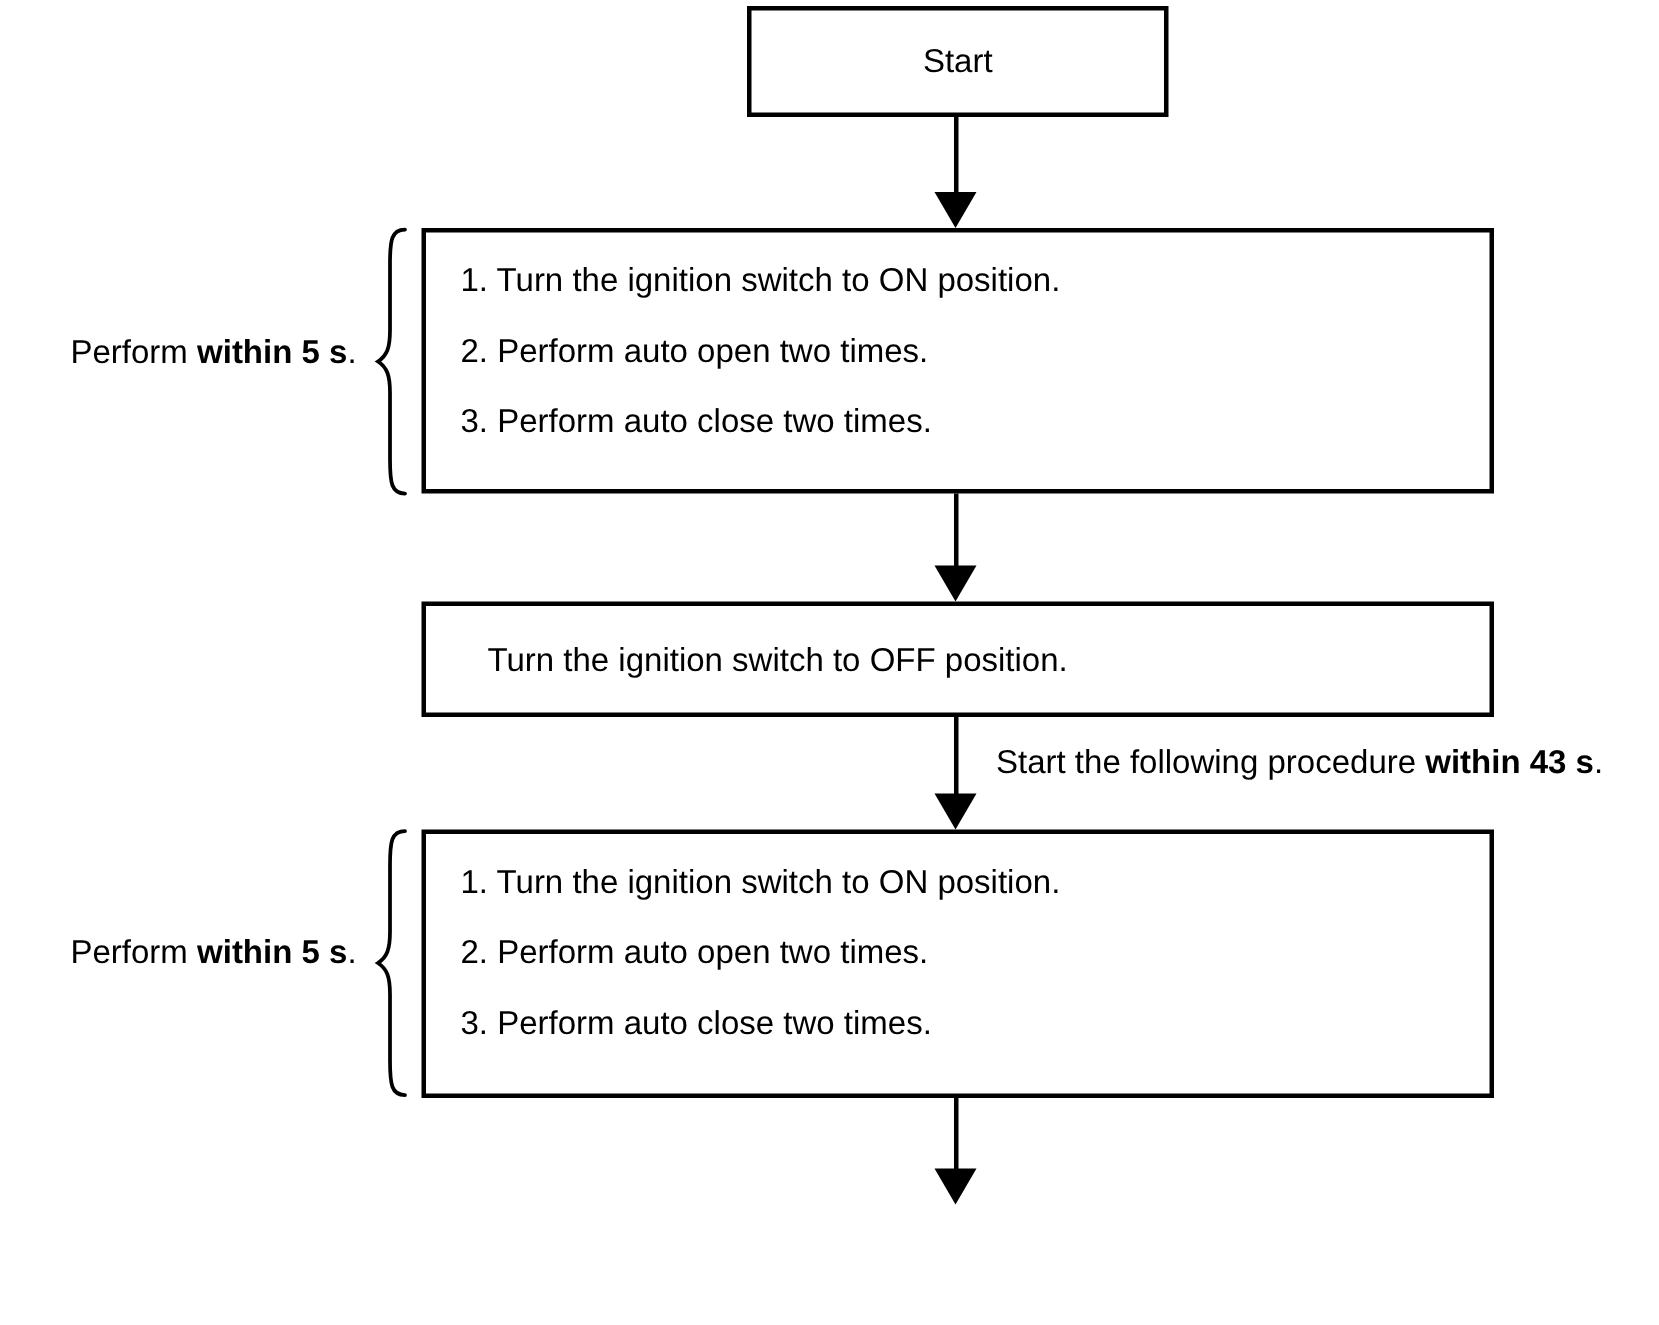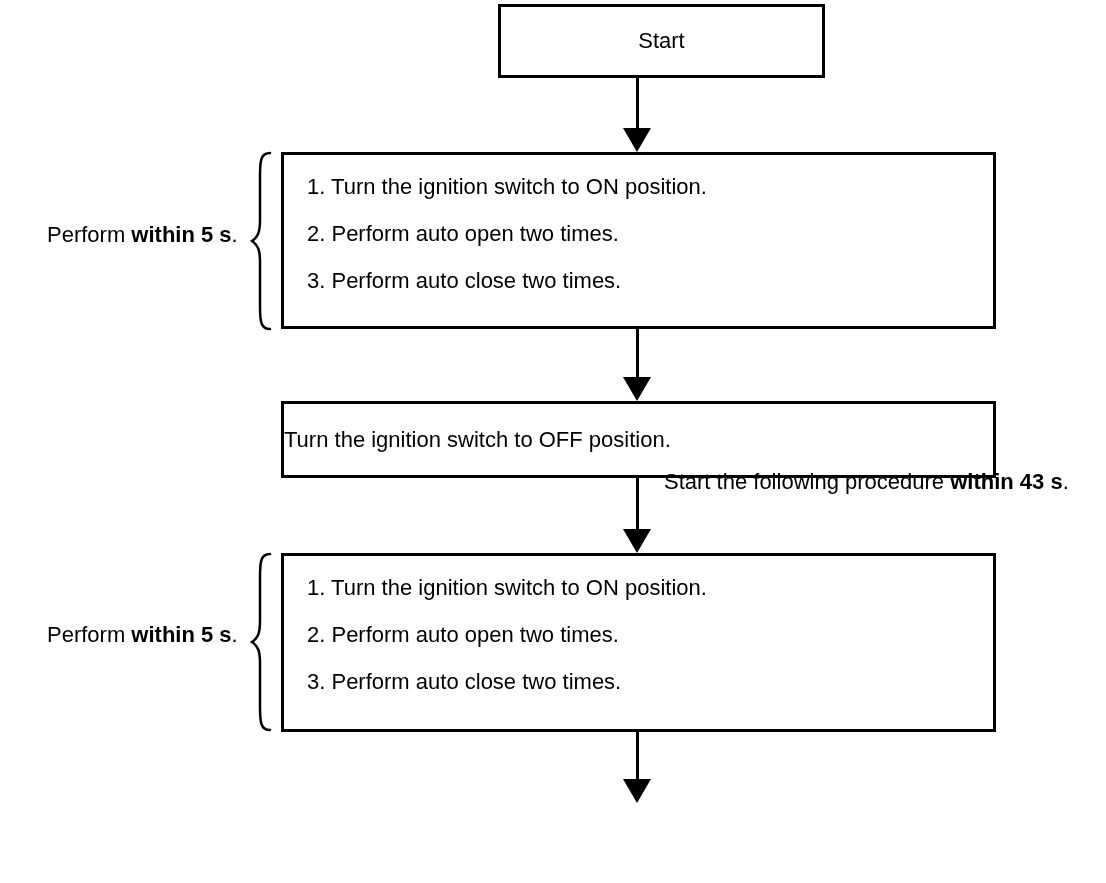--- a/index.html
+++ b/index.html
@@ -77,21 +77,21 @@
     border-right: 14px solid transparent;
     border-top: 24px solid var(--line, #000000);
   }
   .brace { position: absolute; }
 </style>
 </head>
 <body>
 
 <div class="canvas" style="--line: #000000; --text: #000000; --bg: #ffffff;">
 
-  <div class="node center-box" style="left:498px; top:4px; width:327px; height:74px;">
+  <div class="node center-box" style="left:498px; top:4px; width:281px; height:74px;">
     <span>Start</span>
   </div>
 
   <div class="arrow" style="left:623px; top:78px; height:74px;">
     <div class="stem"></div>
     <div class="head"></div>
   </div>
 
   <svg class="brace" style="left:248px; top:150px;" width="26" height="182" viewBox="0 0 26 182">
     <path d="M22 3 C13 3 12 10 12 26 L12 70 C12 82 10 87 4 91 C10 95 12 100 12 112 L12 156 C12 172 13 179 22 179" fill="none" stroke="#000000" stroke-width="2.5" stroke-linecap="round"></path>
@@ -103,30 +103,30 @@
     <div class="step">1. Turn the ignition switch to ON position.</div>
     <div class="step">2. Perform auto open two times.</div>
     <div class="step">3. Perform auto close two times.</div>
   </div>
 
   <div class="arrow" style="left:623px; top:329px; height:72px;">
     <div class="stem"></div>
     <div class="head"></div>
   </div>
 
-  <div class="node left-box" style="left:281px; top:401px; width:715px; height:77px; ">
+  <div class="node left-box" style="left:281px; top:401px; width:715px; height:77px; padding-left:41px;">
     <span>Turn the ignition switch to OFF position.</span>
   </div>
 
   <div class="arrow" style="left:623px; top:478px; height:75px;">
     <div class="stem"></div>
     <div class="head"></div>
   </div>
 
-  <div class="annotation" style="left:664px; top:468px;text-align:right;"><span>Start the following procedure </span><span class="b">within 43 s</span><span>.</span></div>
+  <div class="annotation" style="left:664px; top:494px;text-align:right;"><span>Start the following procedure </span><span class="b">within 43 s</span><span>.</span></div>
 
   <svg class="brace" style="left:248px; top:551px;" width="26" height="182" viewBox="0 0 26 182">
     <path d="M22 3 C13 3 12 10 12 26 L12 70 C12 82 10 87 4 91 C10 95 12 100 12 112 L12 156 C12 172 13 179 22 179" fill="none" stroke="#000000" stroke-width="2.5" stroke-linecap="round"></path>
   </svg>
 
   <div class="side-label" style="left:3px; top:621px;"><span>Perform </span><span class="b">within 5 s</span><span>.</span></div>
 
   <div class="node steps-box" style="left:281px; top:553px; width:715px; height:179px;">
     <div class="step">1. Turn the ignition switch to ON position.</div>
     <div class="step">2. Perform auto open two times.</div>

